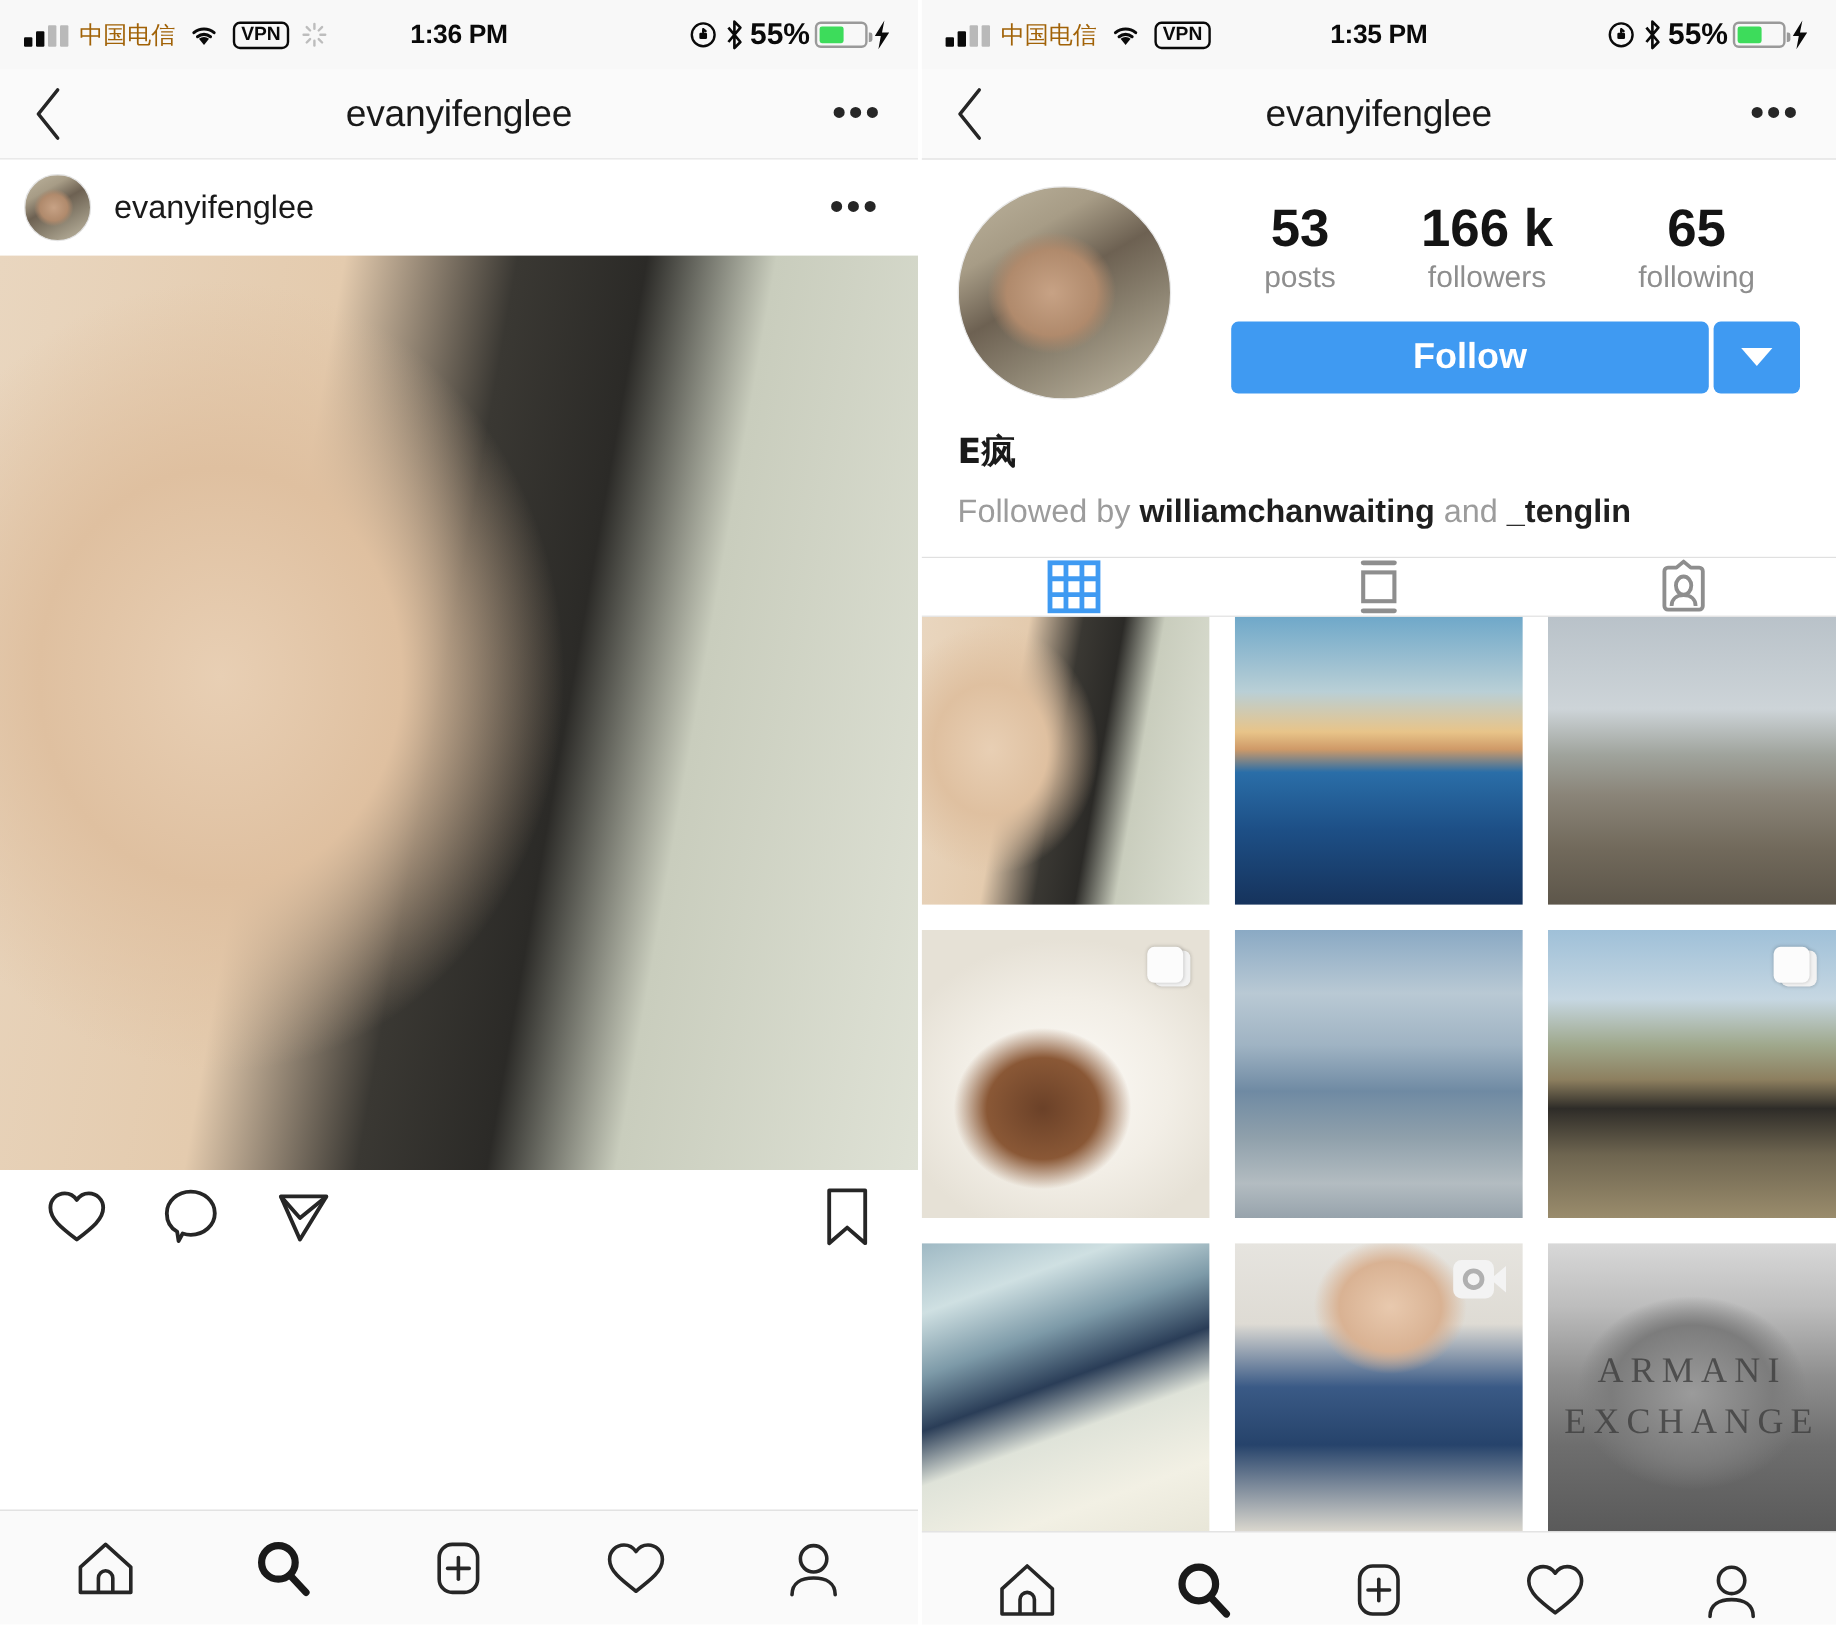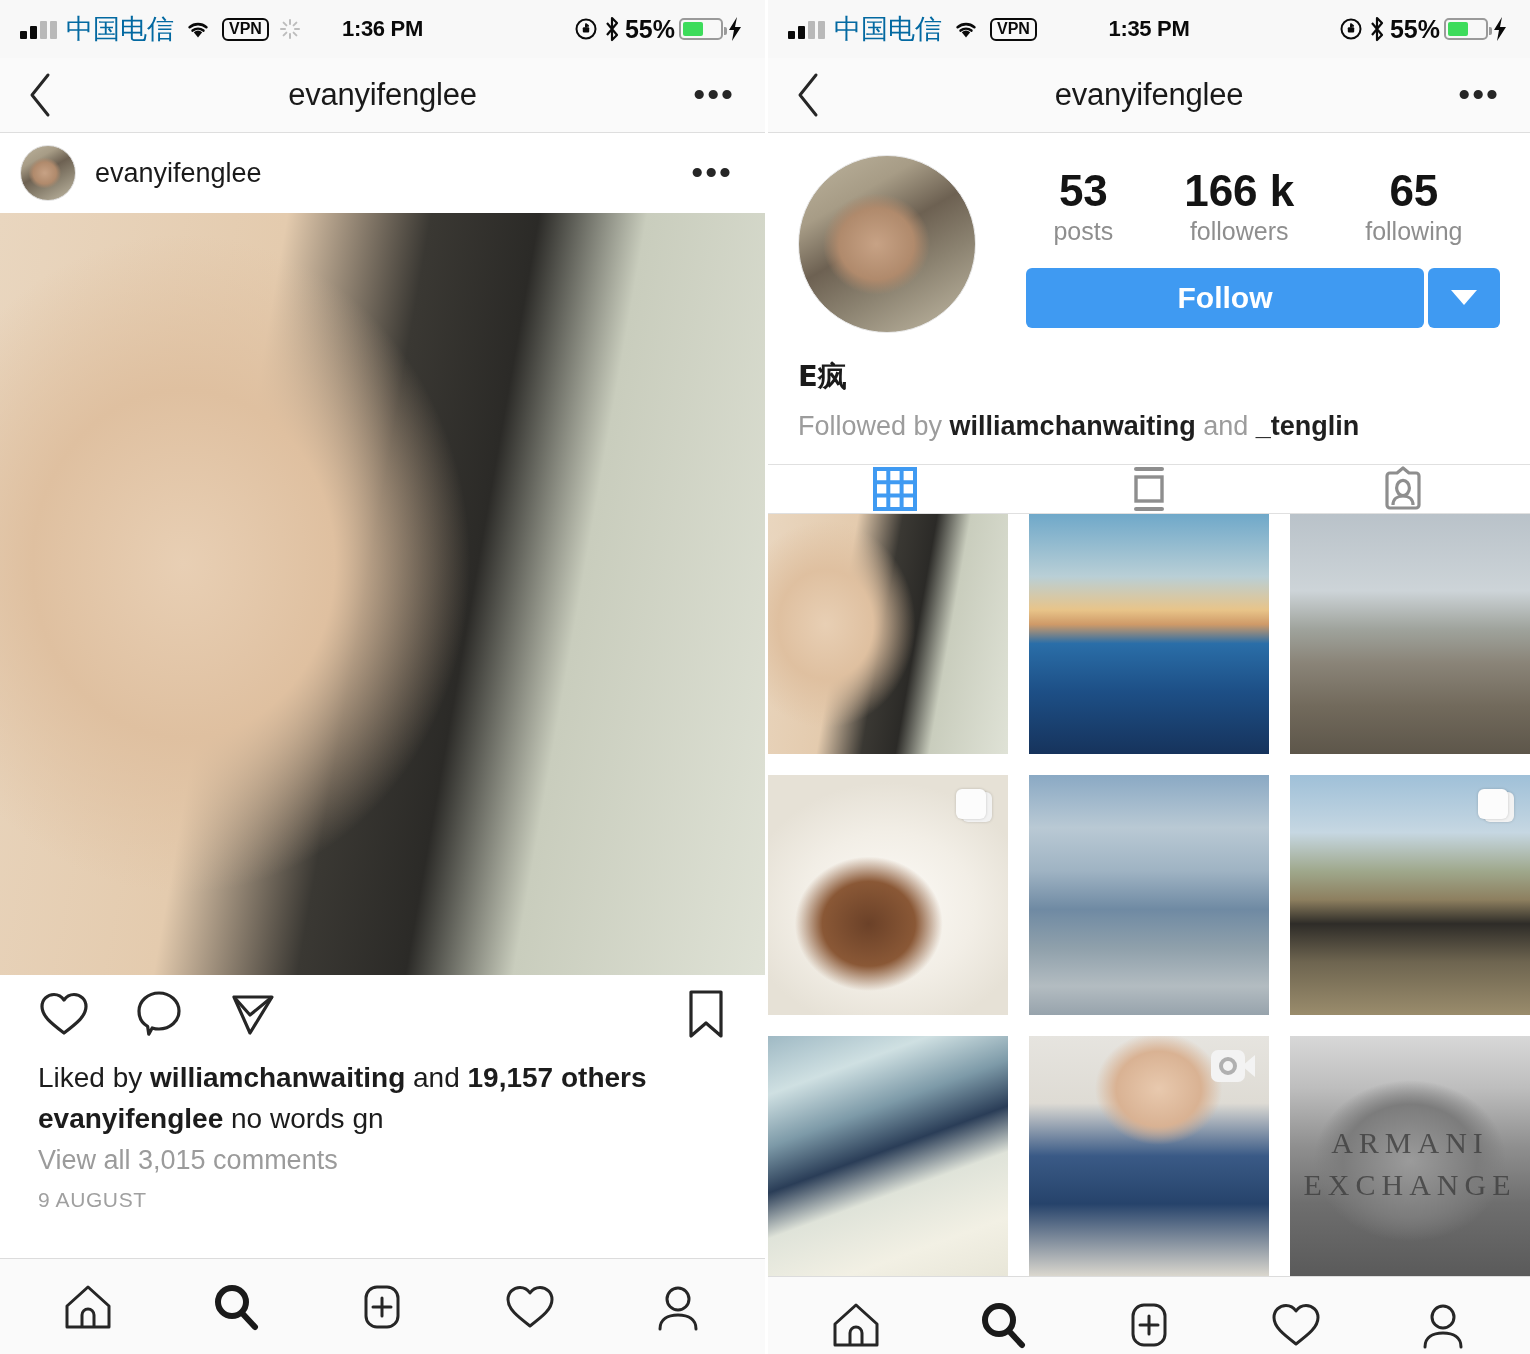--- a/index.html
+++ b/index.html
@@ -37,21 +37,21 @@
     display: flex; align-items: center; justify-content: center;
     font-size: 22px; font-weight: bold; color: #0a0a0a;
     letter-spacing: -0.3px;
   }
   .signal { display: flex; align-items: flex-end; gap: 3px; height: 19px; }
   .signal i { display: block; width: 7px; background: #0a0a0a; border-radius: 1px; }
   .signal i:nth-child(1) { height: 8px; }
   .signal i:nth-child(2) { height: 13px; }
   .signal i:nth-child(3) { height: 18px; background: #b9b9b9; }
   .signal i:nth-child(4) { height: 18px; background: #b9b9b9; }
-  .carrier { font-size: 27px; color: #0369a1; font-family: "DejaVu Sans", sans-serif; letter-spacing: 0px;}
+  .carrier { font-size: 20px; color: #a16207; font-family: "DejaVu Sans", sans-serif; letter-spacing: 0px;}
   .vpn {
     font-size: 16px; font-weight: bold; color: #0a0a0a;
     border: 2.5px solid #0a0a0a; border-radius: 6px;
     padding: 1px 5px 2px; line-height: 1;
   }
   .pct { font-size: 25px; font-weight: bold; color: #0a0a0a; }
   .battery {
     width: 44px; height: 22px; border: 2.5px solid #9a9a9a; border-radius: 5px;
     padding: 2px; position: relative;
   }
@@ -356,30 +356,20 @@
       </svg>
       <svg class="ic" width="50" height="50" viewBox="0 0 50 50">
         <path d="M6 8h38L22 44z" stroke="#262626" stroke-width="3.2" fill="none" stroke-linejoin="round"></path>
         <path d="M6 8l16 18 22-18" stroke="#262626" stroke-width="3.2" fill="none" stroke-linejoin="round"></path>
       </svg>
       <svg class="save" width="38" height="50" viewBox="0 0 38 50">
         <path d="M4 3h30v44L19 34 4 47z" stroke="#262626" stroke-width="3.2" fill="none" stroke-linejoin="round"></path>
       </svg>
     </div>
 
-    <div class="caption-block">
-      <div class="cap-line">
-        <span>Liked by </span><b>williamchanwaiting</b><span> and </span><b>19,157 others</b>
-      </div>
-      <div class="cap-line">
-        <b>evanyifenglee</b><span> no words gn</span>
-      </div>
-      <div class="cap-muted">View all 3,015 comments</div>
-      <div class="cap-date">9 AUGUST</div>
-    </div>
 
     <div class="tabbar">
       <svg width="52" height="50" viewBox="0 0 52 50">
         <path d="M26 5L5 24v21h42V24z" stroke="#262626" stroke-width="3" fill="none" stroke-linejoin="round"></path>
         <path d="M20 45V33a6 6 0 0 1 12 0v12" stroke="#262626" stroke-width="3" fill="none" stroke-linejoin="round"></path>
       </svg>
       <svg width="50" height="50" viewBox="0 0 50 50">
         <circle cx="21" cy="20" r="14" stroke="#1a1a1a" stroke-width="6" fill="none"></circle>
         <line x1="31" y1="31" x2="44" y2="45" stroke="#1a1a1a" stroke-width="6" stroke-linecap="round"></line>
       </svg>

